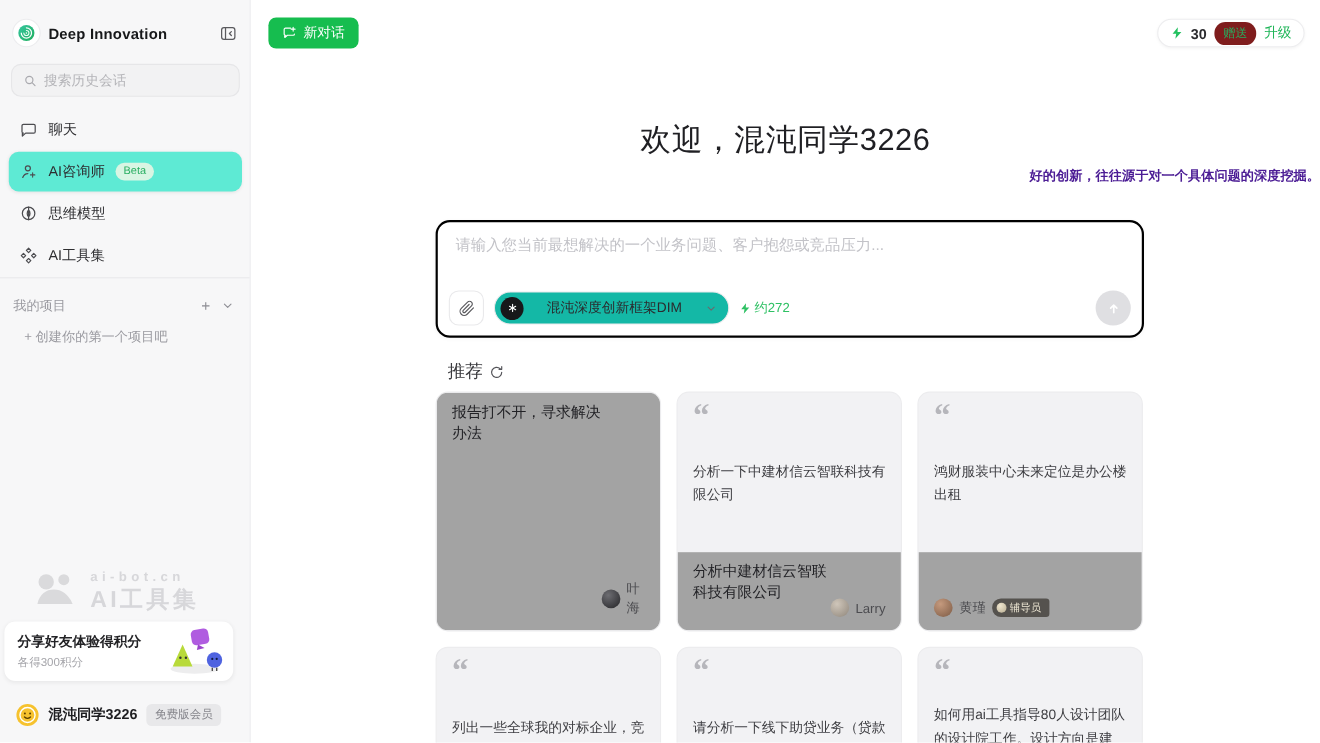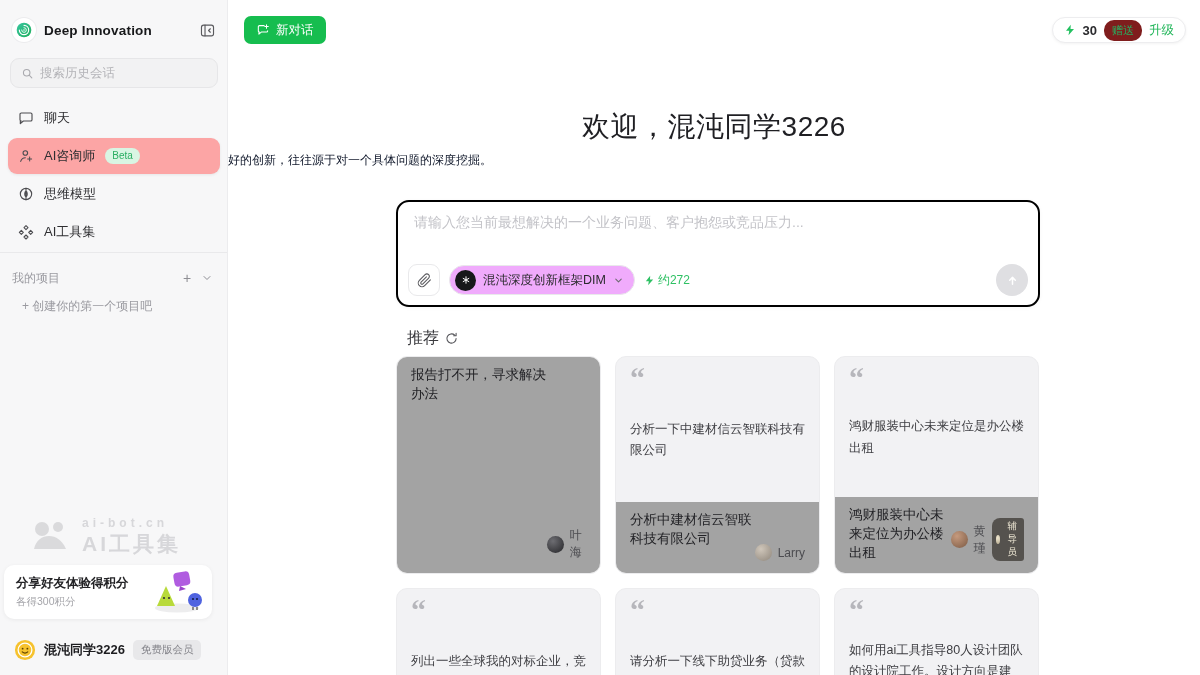--- a/index.html
+++ b/index.html
@@ -21,21 +21,21 @@
   .search-box { position:absolute; left:10px; top:58px; width:208px; height:30px;
     background:#f2f2f3; border:1px solid #e6e6e8; border-radius:9px;
     display:flex; align-items:center; gap:6px; padding:0 10px; }
   .search-box input { border:none; outline:none; background:transparent; width:100%;
     font-size:12.5px; color:#555; font-family:inherit; }
   .search-box input::placeholder { color:#b4b4b8; }
   .menu { position:absolute; left:8px; top:100px; width:212px; }
   .menu-item { height:36px; display:flex; align-items:center; gap:10px; padding:0 10px;
     border-radius:9px; margin-bottom:2px; cursor:pointer; color:#2e2e31; font-size:13px; }
   .menu-item .mi-icon { display:flex; color:#4c4c50; }
-  .menu-item.active { background:#fca5a5; box-shadow:0 1px 3px rgba(0,0,0,.07); }
+  .menu-item.active { background:#5eead4; box-shadow:0 1px 3px rgba(0,0,0,.07); }
   .beta-badge { background:#d9f5e3; color:#2aae62; font-size:10px; line-height:1;
     padding:3px 7px; border-radius:9px;text-align:right; }
   .side-divider { position:absolute; left:0; right:0; top:252px; height:1px; background:#e9e9eb; }
   .projects-row { position:absolute; left:12px; right:10px; top:268px; height:20px;
     display:flex; align-items:center; color:#9a9aa0; font-size:12px; }
   .projects-row .spacer { flex:1; }
   .icon-btn { border:none; background:transparent; color:#8e8e94; cursor:pointer;
     width:20px; height:20px; display:flex; align-items:center; justify-content:center; font-size:14px; }
   .project-empty { position:absolute; left:22px; top:298px; color:#9a9aa0; font-size:12px; cursor:pointer; }
   .watermark { position:absolute; left:28px; top:515px; display:flex; align-items:center; gap:10px;
@@ -61,36 +61,36 @@
   .credits-pill { position:absolute; right:14px; top:17px; height:26px;
     background:#fff; border:1px solid #ededef; border-radius:13px;
     box-shadow:0 1px 3px rgba(0,0,0,.05); display:flex; align-items:center; gap:7px;
     padding:0 11px; cursor:pointer; }
   .credits-num { font-size:13px; font-weight:bold; color:#2b2b2e; }
   .gift-badge { background:#7f1d1d; color:#27ae5f; font-size:11px; padding:3px 8px; border-radius:10px; }
   .upgrade-link { color:#1fb558; font-size:12.5px; font-weight:500; }
 
   .welcome-title { position:absolute; left:0; right:0; top:108px; text-align:center;
     font-size:28px; font-weight:500; color:#1f1f23; letter-spacing:.5px; }
-  .welcome-sub { position:absolute; left:0; right:0; top:152px; text-align:left;
-    font-size:12px; color:#0f172a; }
+  .welcome-sub { position:absolute; left:0; right:0; top:152px; text-align:right;
+    font-size:12px; color:#4c1d95;font-weight:bold; }
 
   .composer { position:absolute; left:168px; top:200px; width:644px; height:107px;
     background:#fff; border:2px solid #000000; border-radius:13px;
     box-shadow:0 1px 4px rgba(0,0,0,.04); }
   .composer textarea { position:absolute; left:16px; top:12px; right:16px; height:46px;
     border:none; outline:none; resize:none; font-size:14px; color:#3a3a3e;
     font-family:inherit; background:transparent; }
   .composer textarea::placeholder { color:#c3c3c8; }
   .composer-controls { position:absolute; left:10px; right:10px; bottom:9px; height:32px;
     display:flex; align-items:center; gap:9px; }
   .attach-btn { width:32px; height:32px; border:1px solid #e9e9eb; border-radius:9px;
     background:#fff; color:#5a5a5e; cursor:pointer; display:flex; align-items:center; justify-content:center; }
-  .model-select { height:30px; border:1px solid #e9e9eb; border-radius:15px; background:#f0abfc;
-    display:flex; align-items:center; gap:7px; padding:0 10px 0 5px; cursor:pointer; font-family:inherit;justify-content:space-between; }
+  .model-select { height:30px; border:1px solid #e9e9eb; border-radius:15px; background:#14b8a6;
+    display:flex; align-items:center; gap:21px; padding:0 10px 0 5px; cursor:pointer; font-family:inherit;justify-content:space-between; }
   .model-dot { width:21px; height:21px; border-radius:50%; background:#17181a;
     display:flex; align-items:center; justify-content:center; }
   .model-name { font-size:12.5px; color:#2b2b2e; }
   .token-est { display:flex; align-items:center; gap:3px; color:#2fc164; font-size:12px; }
   .send-btn { margin-left:auto; width:32px; height:32px; border-radius:50%; border:none;
     background:#dfdfe2; color:#fff; cursor:pointer; display:flex; align-items:center; justify-content:center; }
 
   .recommend-row { position:absolute; left:179px; top:328px; display:flex; align-items:center; gap:6px;
     font-size:16px; color:#3a3a3e; }
   .refresh-btn { border:none; background:transparent; color:#55555a; cursor:pointer;
@@ -369,21 +369,20 @@
           </div>
         </div>
       </div>
 
       <div class="card">
         <div class="card-quote">
           <div class="quote-mark"></div>
           <div class="quote-text">鸿财服装中心未来定位是办公楼出租</div>
         </div>
         <div class="card-body">
-          <div class="card-title">鸿财服装中心未来定位为办公楼出租</div>
           <div class="card-author">
             <span class="avatar av3"></span>
             <span>黄瑾</span>
             <span class="author-badge">辅导员</span>
           </div>
         </div>
       </div>
 
       <div class="card">
         <div class="card-quote">

